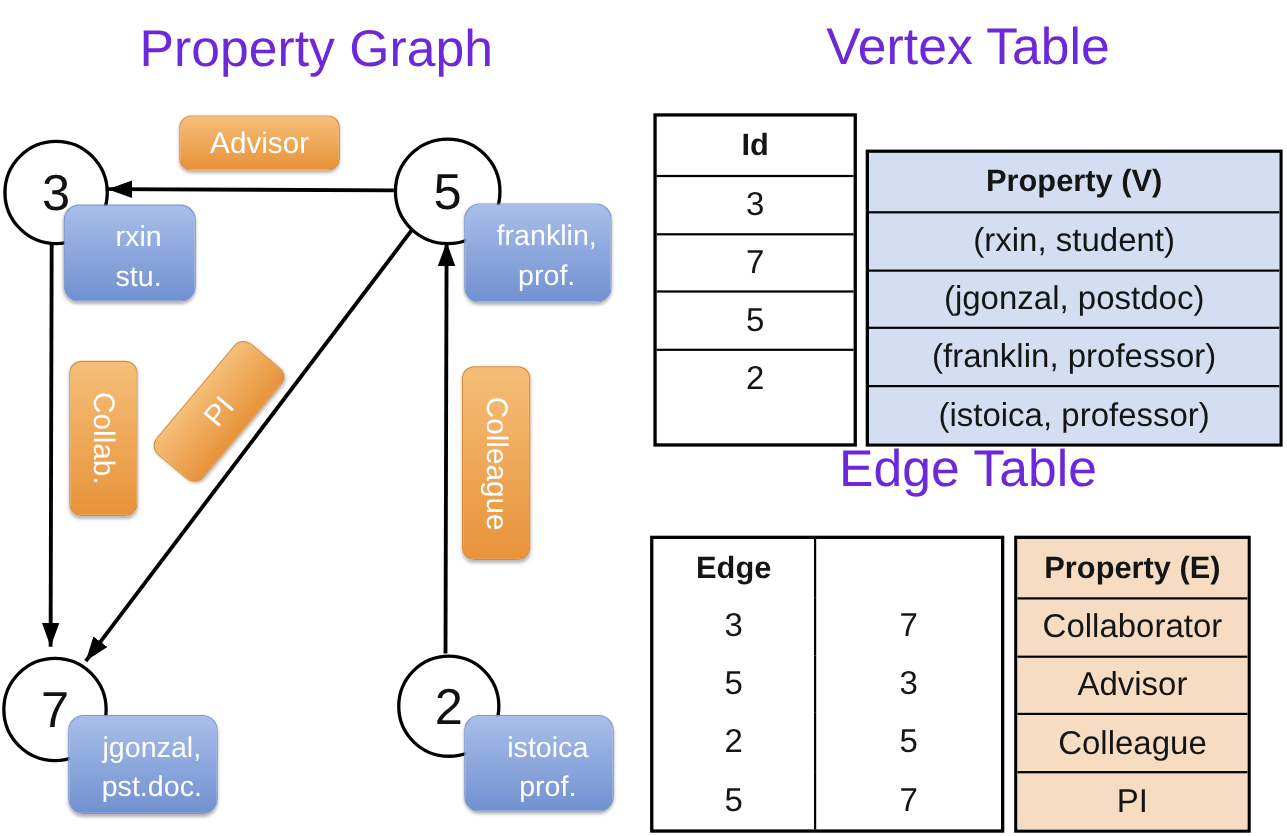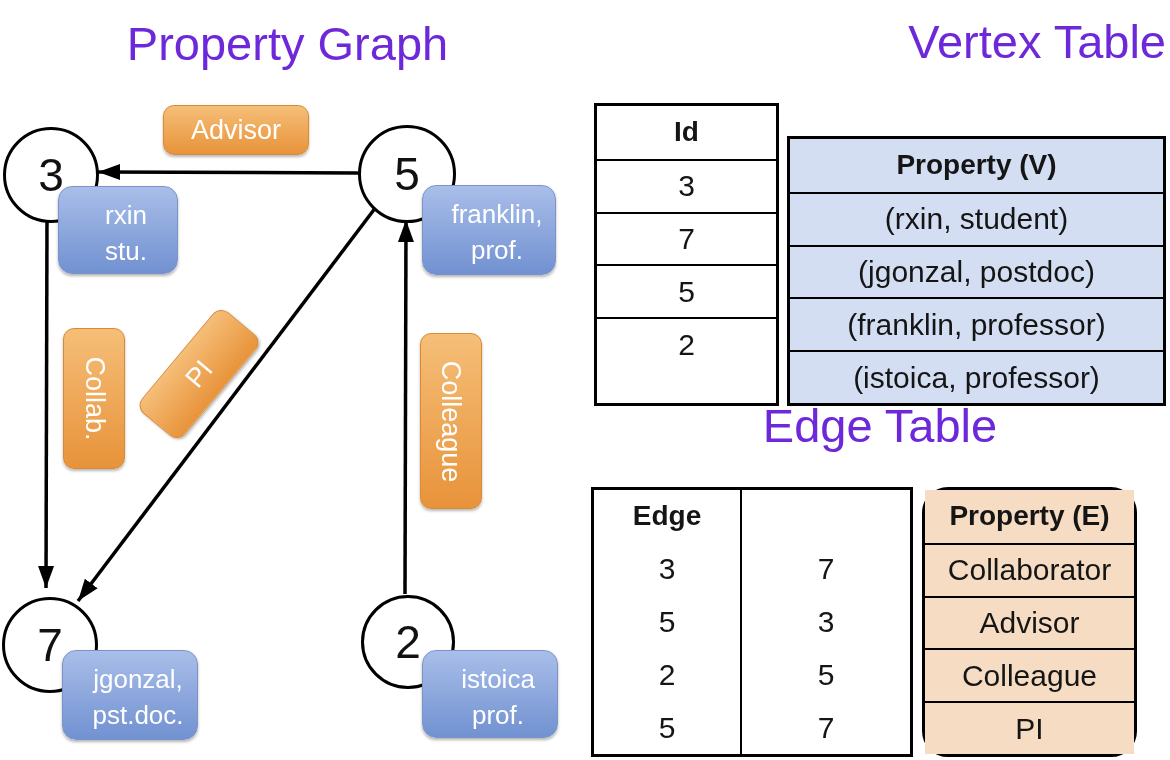--- a/index.html
+++ b/index.html
@@ -8,21 +8,21 @@
     font-family:"Liberation Sans", sans-serif; color:#111;
   }
   .abs { position:absolute; }
 
   
   .big-title {
     font-size:47px; font-weight:400; color:#6d28d9;
     text-align:center; white-space:nowrap; letter-spacing:0px;
   }
   #graph-title   { left:0;   top:16px;  width:575px; }
-  #vertex-title  { left:594px; top:14px; width:572px;text-align:right; }
+  #vertex-title  { left:594px; top:14px; width:572px; }
   #edge-title    { left:594px; top:398px; width:572px; }
 
   
   .node-circle {
     position:absolute; background:#fff; border:3.5px solid #000;
     border-radius:50%; display:flex; align-items:center; justify-content:center;
     font-size:46px; font-weight:400; color:#111; z-index:2;
   }
   #node-3 { left:3px;  top:127px; width:90px; height:90px; }
   #node-5 { left:358px;top:125px; width:92px; height:92px; }
@@ -73,21 +73,21 @@
     font-size:30px; color:#151515; white-space:nowrap;
   }
   .cell:first-child, .row2col > .cell:nth-child(2) { border-top:none; }
   .hdr { font-weight:bold; font-size:28px; }
   .blue-bg { background:#d3def2; }
   .tan-bg  { background:#f5dcc2; }
 
   #vt-id   { width:185px; }
   #vt-prop { width:379px; margin-left:8px;margin-top:33px; }
   #et-ids  { width:322px; }
-  #et-prop { width:215px; margin-left:9px;border-radius:26px; }
+  #et-prop { width:215px; margin-left:9px; }
   .row2col { display:grid; grid-template-columns:148px 168px; }
   .row2col .cell:first-child { border-right:2px solid #000; }
 </style>
 </head>
 <body>
 
 <div class="abs big-title" id="graph-title">Property Graph</div>
 <div class="abs big-title" id="vertex-title">Vertex Table</div>
 <div class="abs big-title" id="edge-title">Edge Table</div>
 

